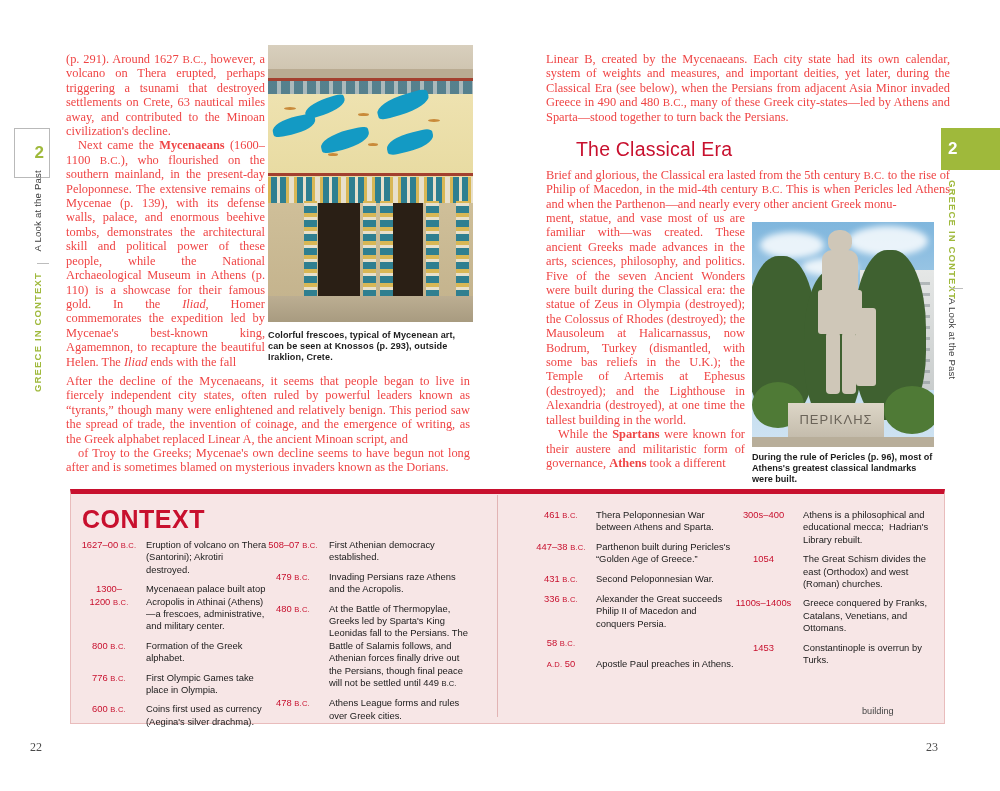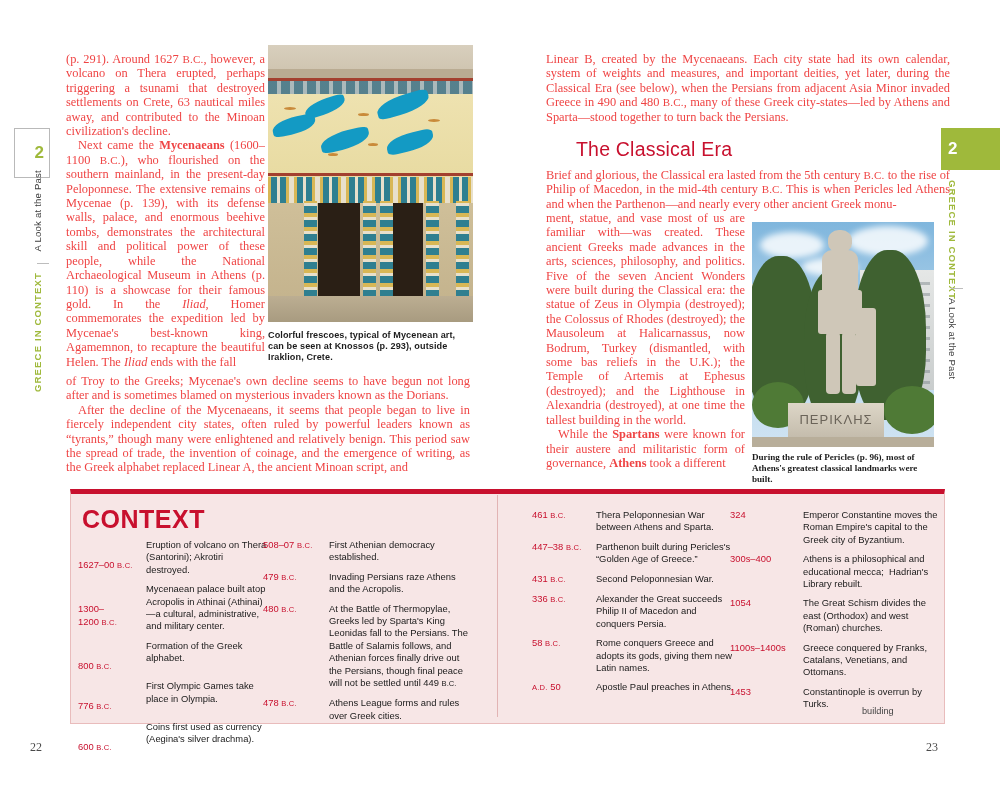--- a/index.html
+++ b/index.html
@@ -91,21 +91,21 @@
   }
   #right-mid-text { position:absolute; left:546px; top:168px; width:404px; }
   #right-narrow-text { position:absolute; left:546px; top:211px; width:199px; }
 
   #pericles-photo {
     position:absolute; left:752px; top:222px; width:182px; height:225px;
     overflow:hidden;
   }
   #pericles-caption {
     position:absolute; left:752px; top:452px; width:185px;
-    font-family:Liberation Serif, serif;
+    font-family:Liberation Sans, sans-serif;
     font-size:9.1px; line-height:11px; font-weight:bold; color:#1c1c1c;
   }
 
   
   #right-tab-num {
     position:absolute; left:941px; top:128px; width:59px; height:42px;
     background:#9fb93b;
     font-family:"Liberation Sans", sans-serif; font-weight:bold;
     font-size:17px; color:#fff;
     display:flex; align-items:center; padding-left:7px;
@@ -147,24 +147,24 @@
   .dl-col { position:absolute; }
   #dl-col1 { left:78px;  top:539px; width:190px; }
   #dl-col2 { left:263px; top:539px; width:210px; }
   #dl-col3 { left:532px; top:509px; width:205px; }
   #dl-col4 { left:730px; top:509px; width:210px; }
 
   .dl-entry { display:flex; margin-bottom:7px; }
   .dl-date {
     font-family:"Liberation Sans", sans-serif;
     font-size:9.4px; line-height:12.4px;
-    color:#c8102e; text-align:left; white-space:nowrap;
+    color:#c8102e; text-align:center; white-space:nowrap;
     flex: 0 0 auto; padding-right:6px;
   }
-  #dl-col1 .dl-date { width:68px;margin-top:20px; }
+  #dl-col1 .dl-date { width:68px; }
   #dl-col2 .dl-date { width:66px; }
   #dl-col3 .dl-date { width:64px; }
   #dl-col4 .dl-date { width:73px; }
   .dl-date .era { font-size:7.6px; letter-spacing:.2px; }
   .dl-desc {
     font-family:"Liberation Sans", sans-serif;
     font-size:9.4px; line-height:12.4px;
     color:#1a1a1a; flex:1 1 auto;
   }
   .dl-desc .era { font-size:7.6px; }
@@ -280,22 +280,22 @@
         <div class="kn-pillar" style="left:112px;top:156px;"></div>
         <div class="kn-pillar" style="left:158px;top:156px;"></div>
         <div class="kn-pillar" style="left:188px;top:156px;"></div>
         <div class="kn-floor"></div>
       </div>
     </div>
 
     <div id="knossos-caption">Colorful frescoes, typical of Mycenean art, can be seen at Knossos (p. 293), outside Iraklion, Crete.</div>
 
     <div id="left-wide-text" class="col-text">
+      <p>After the decline of the Mycenaeans, it seems that people began to live in fiercely independent city states, often ruled by powerful leaders known as “tyrants,” though many were enlightened and relatively benign. This period saw the spread of trade, the invention of coinage, and the emergence of writing, as the Greek alphabet replaced Linear A, the ancient Minoan script, and</p>
       <p>of Troy to the Greeks; Mycenae's own decline seems to have begun not long after and is sometimes blamed on mysterious invaders known as the Dorians.</p>
-      <p>After the decline of the Mycenaeans, it seems that people began to live in fiercely independent city states, often ruled by powerful leaders known as “tyrants,” though many were enlightened and relatively benign. This period saw the spread of trade, the invention of coinage, and the emergence of writing, as the Greek alphabet replaced Linear A, the ancient Minoan script, and</p>
     </div>
 
     <div id="folio-left">22</div>
   </div>
 
   <div id="right-page"></div>
 
   <div id="right-top-text" class="col-text">
     <p>Linear B, created by the Mycenaeans. Each city state had its own calendar, system of weights and measures, and important deities, yet later, during the Classical Era (see below), when the Persians from adjacent Asia Minor invaded Greece in 490 and 480 <span class="sc">B.C.</span>, many of these Greek city-states—led by Athens and Sparta—stood together to turn back the Persians.</p>
   </div>
@@ -350,21 +350,21 @@
   <div id="dateline-divider"></div>
   <div id="dateline-title">CONTEXT</div>
 
   <div id="dl-col1" class="dl-col">
       <div class="dl-entry">
         <div class="dl-date">1627–00 <span class="era">B.C.</span></div>
         <div class="dl-desc">Eruption of volcano on Thera (Santorini); Akrotiri destroyed.</div>
       </div>
       <div class="dl-entry">
         <div class="dl-date">1300–<br>1200 <span class="era">B.C.</span></div>
-        <div class="dl-desc">Mycenaean palace built atop Acropolis in Athinai (Athinai)—a cultural, administrative, and military center.</div>
+        <div class="dl-desc">Mycenaean palace built atop Acropolis in Athinai (Athens)—a frescoes, administrative, and military center.</div>
       </div>
       <div class="dl-entry">
         <div class="dl-date">800 <span class="era">B.C.</span></div>
         <div class="dl-desc">Formation of the Greek alphabet.</div>
       </div>
       <div class="dl-entry">
         <div class="dl-date">776 <span class="era">B.C.</span></div>
         <div class="dl-desc">First Olympic Games take place in Olympia.</div>
       </div>
       <div class="dl-entry">
@@ -402,33 +402,28 @@
       <div class="dl-entry">
         <div class="dl-date">431 <span class="era">B.C.</span></div>
         <div class="dl-desc">Second Peloponnesian War.</div>
       </div>
       <div class="dl-entry">
         <div class="dl-date">336 <span class="era">B.C.</span></div>
         <div class="dl-desc">Alexander the Great succeeds Philip II of Macedon and conquers Persia.</div>
       </div>
       <div class="dl-entry">
         <div class="dl-date">58 <span class="era">B.C.</span></div>
-        <div class="dl-desc">Rome conquers Greece and adopts its gods, giving them new Latin names.</div>
       </div>
       <div class="dl-entry">
         <div class="dl-date"><span class="era">A.D.</span> 50</div>
         <div class="dl-desc">Apostle Paul preaches in Athens.</div>
       </div>
     </div>
   <div id="dl-col4" class="dl-col">
       <div class="dl-entry">
-        <div class="dl-date">324</div>
-        <div class="dl-desc">Emperor Constantine moves the Roman Empire's capital to the Greek city of Byzantium.</div>
-      </div>
-      <div class="dl-entry">
         <div class="dl-date">300s–400</div>
         <div class="dl-desc">Athens is a philosophical and educational mecca;&nbsp; Hadrian's Library rebuilt.</div>
       </div>
       <div class="dl-entry">
         <div class="dl-date">1054</div>
         <div class="dl-desc">The Great Schism divides the east (Orthodox) and west (Roman) churches.</div>
       </div>
       <div class="dl-entry">
         <div class="dl-date">1100s–1400s</div>
         <div class="dl-desc">Greece conquered by Franks, Catalans, Venetians, and Ottomans.</div>

